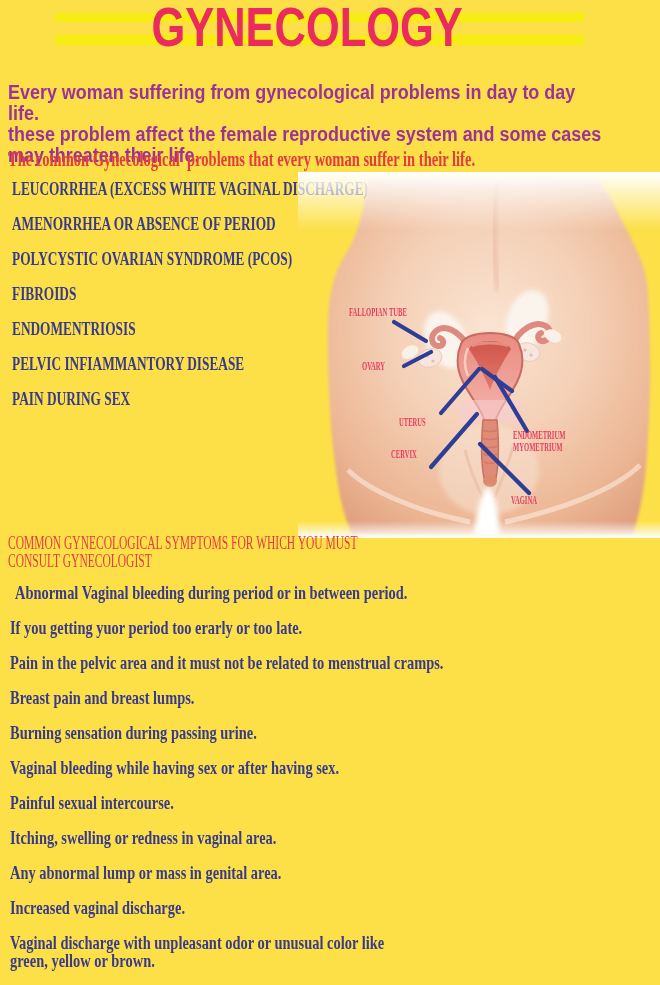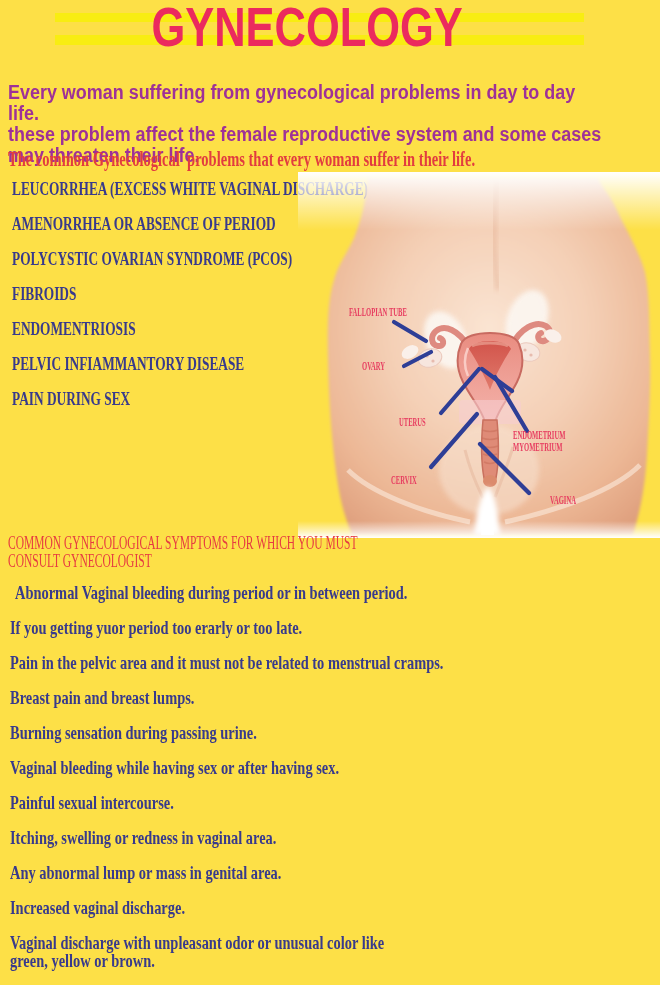--- a/index.html
+++ b/index.html
@@ -174,24 +174,24 @@
       <line x1="431" y1="467" x2="477" y2="414"></line>
       <line x1="482" y1="369" x2="512" y2="391"></line>
       <line x1="495" y1="377" x2="527" y2="431"></line>
       <line x1="480" y1="444" x2="529" y2="493"></line>
     </g>
   </svg>
 
   <div class="dlabel" style="left:349px;top:304px;"><span class="cx">FALLOPIAN TUBE</span></div>
   <div class="dlabel" style="left:362px;top:358px;"><span class="cx">OVARY</span></div>
   <div class="dlabel" style="left:399px;top:414px;"><span class="cx">UTERUS</span></div>
-  <div class="dlabel" style="left:391px;top:472px;"><span class="cx">CERVIX</span></div>
+  <div class="dlabel" style="left:391px;top:446px;"><span class="cx">CERVIX</span></div>
   <div class="dlabel" style="left:513px;top:385px;margin-top:42px;"><span class="cx">ENDOMETRIUM</span></div>
   <div class="dlabel" style="left:513px;top:439px;text-align:right;"><span class="cx">MYOMETRIUM</span></div>
-  <div class="dlabel" style="left:511px;top:492px;margin-left:39px;"><span class="cx">VAGINA</span></div>
+  <div class="dlabel" style="left:511px;top:492px;"><span class="cx">VAGINA</span></div>
 
   <div class="consult"><span class="cx">COMMON GYNECOLOGICAL SYMPTOMS FOR WHICH YOU MUST
 CONSULT GYNECOLOGIST</span></div>
 
   <div class="symptoms">
     <div class="symptom"><span class="cx">Abnormal Vaginal bleeding during period or in between period.</span></div>
     <div class="symptom"><span class="cx">If you getting yuor period too erarly or too late.</span></div>
     <div class="symptom"><span class="cx">Pain in the pelvic area and it must not be related to menstrual cramps.</span></div>
     <div class="symptom"><span class="cx">Breast pain and breast lumps.</span></div>
     <div class="symptom"><span class="cx">Burning sensation during passing urine.</span></div>

